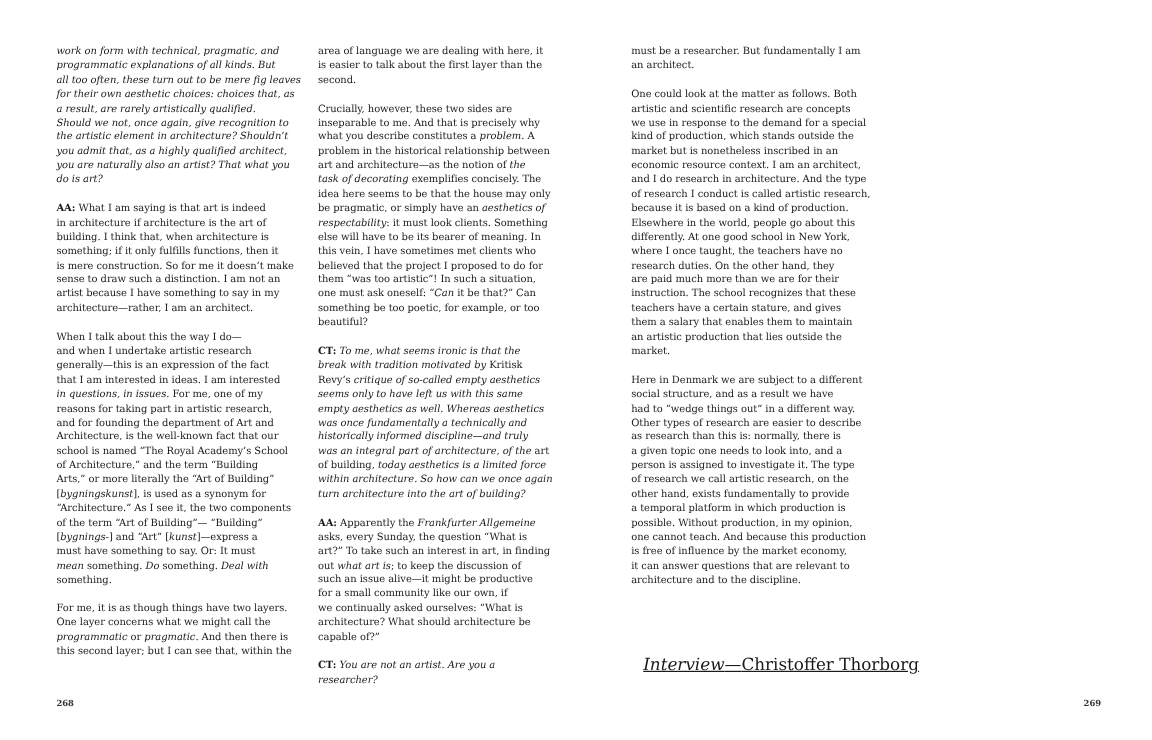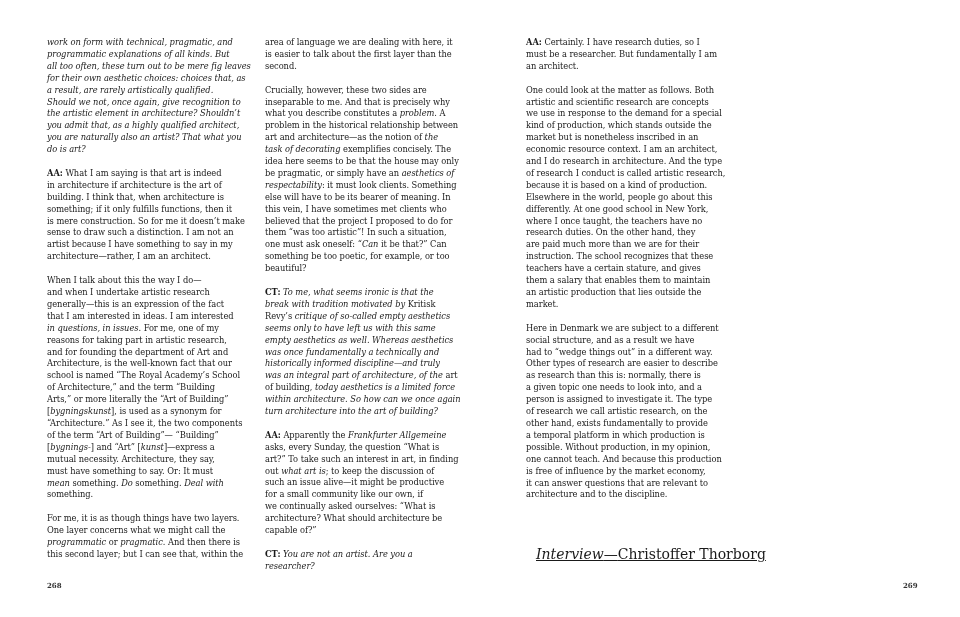--- a/index.html
+++ b/index.html
@@ -104,21 +104,20 @@
         <span class="line"><span>reasons for taking part in artistic research,</span></span>
         <span class="line"><span>and for founding the department of Art and</span></span>
         <span class="line"><span>Architecture, is the well-known fact that our</span></span>
         <span class="line"><span>school is named “The Royal Academy’s School</span></span>
         <span class="line"><span>of Architecture,” and the term “Building</span></span>
         <span class="line"><span>Arts,” or more literally the “Art of Building”</span></span>
         <span class="line"><span>[</span><span class="it">bygningskunst</span><span>], is used as a synonym for</span></span>
         <span class="line"><span>“Architecture.” As I see it, the two components</span></span>
         <span class="line"><span>of the term “Art of Building”— “Building”</span></span>
         <span class="line"><span>[</span><span class="it">bygnings-</span><span>] and “Art” [</span><span class="it">kunst</span><span>]—express a</span></span>
-        <span class="line"><span>mutual necessity. Architecture, they say,</span></span>
         <span class="line"><span>must have something to say. Or: It must</span></span>
         <span class="line"><span class="it">mean</span><span> something. </span><span class="it">Do</span><span> something. </span><span class="it">Deal with</span></span>
         <span class="line"><span>something.</span></span>
       </p>
       <p class="para">
         <span class="line"><span>For me, it is as though things have two layers.</span></span>
         <span class="line"><span>One layer concerns what we might call the</span></span>
         <span class="line"><span class="it">programmatic</span><span> or </span><span class="it">pragmatic</span><span>. And then there is</span></span>
         <span class="line"><span>this second layer; but I can see that, within the</span></span>
       </p>
@@ -171,21 +170,20 @@
         <span class="line"><span>architecture? What should architecture be</span></span>
         <span class="line"><span>capable of?”</span></span>
       </p>
       <p class="para">
         <span class="line"><span class="sp">CT:</span><span class="it"> You are not an artist. Are you a</span></span>
         <span class="line"><span class="it">researcher?</span></span>
       </p>
     </div>
   <div class="column col-3">
       <p class="para">
-        <span class="line"><span class="sp">AA:</span><span> Certainly. I have research duties, so I</span></span>
         <span class="line"><span>must be a researcher. But fundamentally I am</span></span>
         <span class="line"><span>an architect.</span></span>
       </p>
       <p class="para">
         <span class="line"><span>One could look at the matter as follows. Both</span></span>
         <span class="line"><span>artistic and scientific research are concepts</span></span>
         <span class="line"><span>we use in response to the demand for a special</span></span>
         <span class="line"><span>kind of production, which stands outside the</span></span>
         <span class="line"><span>market but is nonetheless inscribed in an</span></span>
         <span class="line"><span>economic resource context. I am an architect,</span></span>

